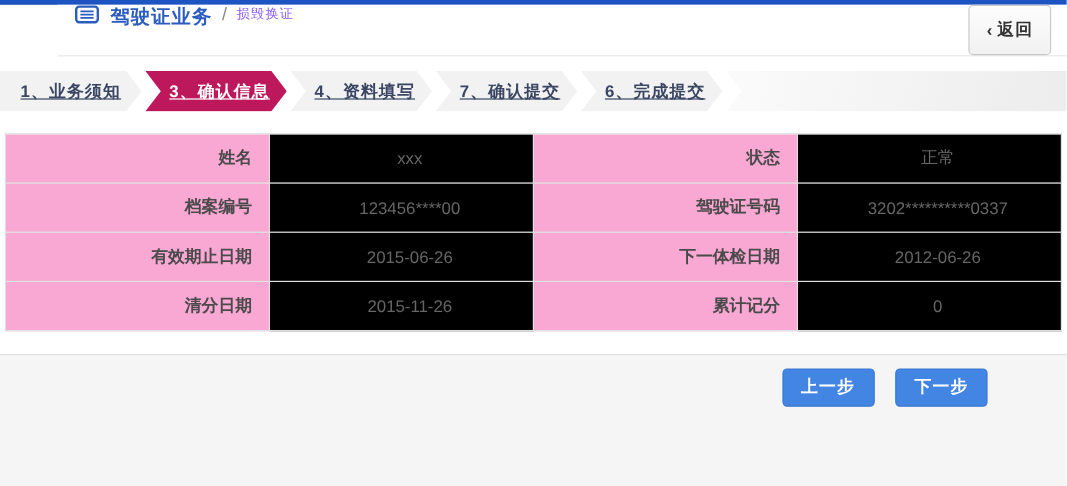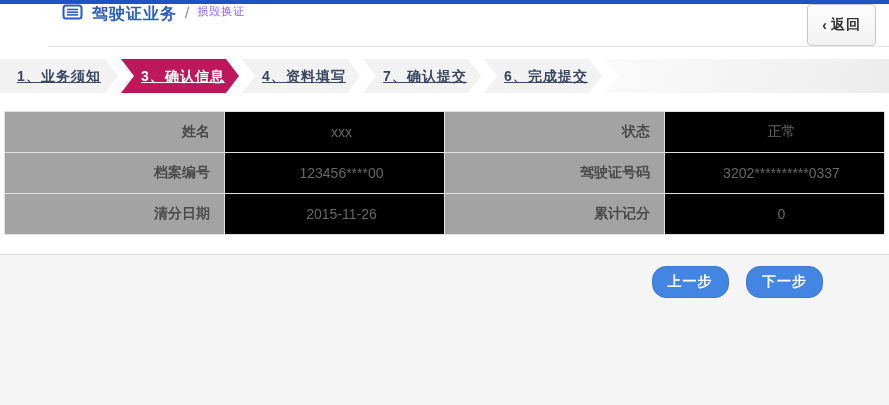--- a/index.html
+++ b/index.html
@@ -69,21 +69,21 @@
     width: calc(100% - 8px);
     table-layout: fixed;
     font-size: 14px;
   }
   .info-table td {
     border: 1px solid #e0e0e0;
     height: 41px;
   }
   .cell-label {
     width: 25%;
-    background: #a3a3a3;
+    background: #f9a8d4;
     text-align: right;
     padding-right: 14px;
     color: #4a4a4a;
     font-weight: bold;
   }
   .cell-value {
     width: 25%;
     background: #000000;
     text-align: center;
     padding-left: 14px;
@@ -97,21 +97,21 @@
     background: #f5f5f5;
     border-top: 1px solid #e2e2e2;
     text-align: right;
     padding: 11px 66px 0 0;
   }
   .nav-button {
     display: inline-block;
     background: #4285e2;
     color: #ffffff;
     border: 1px solid #3a78d0;
-    border-radius: 14px;
+    border-radius: 4px;
     font-size: 14px;
     font-weight: bold;
     letter-spacing: 1px;
     padding: 6px 15px;
     margin-left: 13px;
     cursor: pointer;
     font-family: "Liberation Sans", "DejaVu Sans", sans-serif;
   }
 </style>
 </head>
@@ -155,20 +155,26 @@
       <td class="cell-label">状态</td>
       <td class="cell-value">正常</td>
     </tr>
     <tr>
       <td class="cell-label">档案编号</td>
       <td class="cell-value">123456****00</td>
       <td class="cell-label">驾驶证号码</td>
       <td class="cell-value">3202**********0337</td>
     </tr>
     <tr>
+      <td class="cell-label">有效期止日期</td>
+      <td class="cell-value">2015-06-26</td>
+      <td class="cell-label">下一体检日期</td>
+      <td class="cell-value">2012-06-26</td>
+    </tr>
+    <tr>
       <td class="cell-label">清分日期</td>
       <td class="cell-value">2015-11-26</td>
       <td class="cell-label">累计记分</td>
       <td class="cell-value">0</td>
     </tr>
   </tbody>
 </table>
 
 <div class="footer">
   <button class="nav-button">上一步</button>

